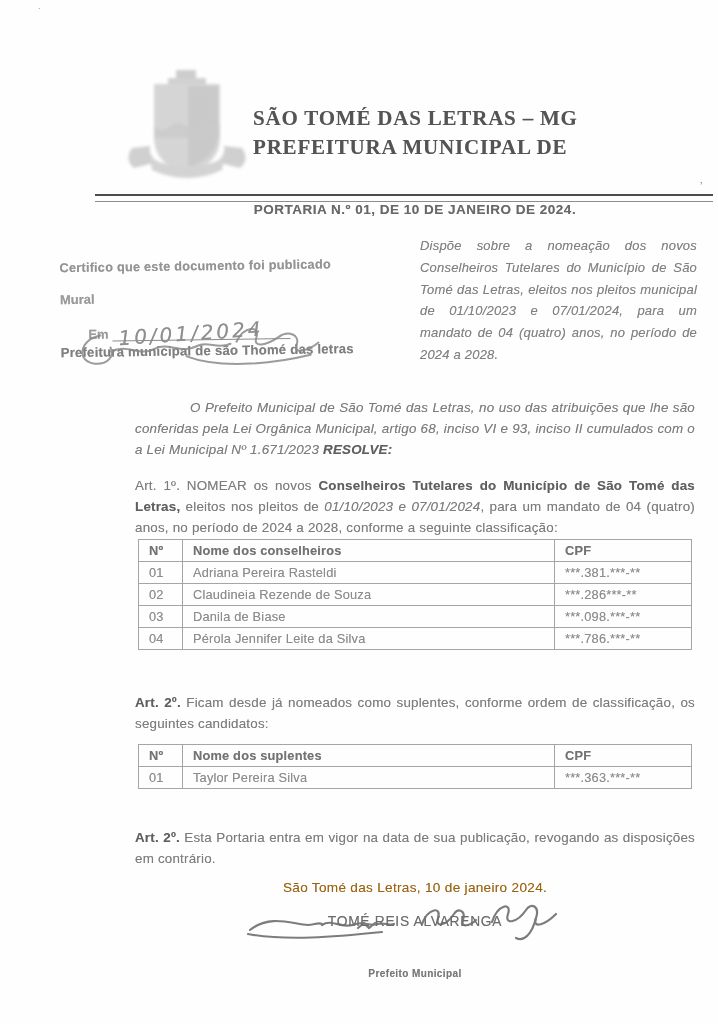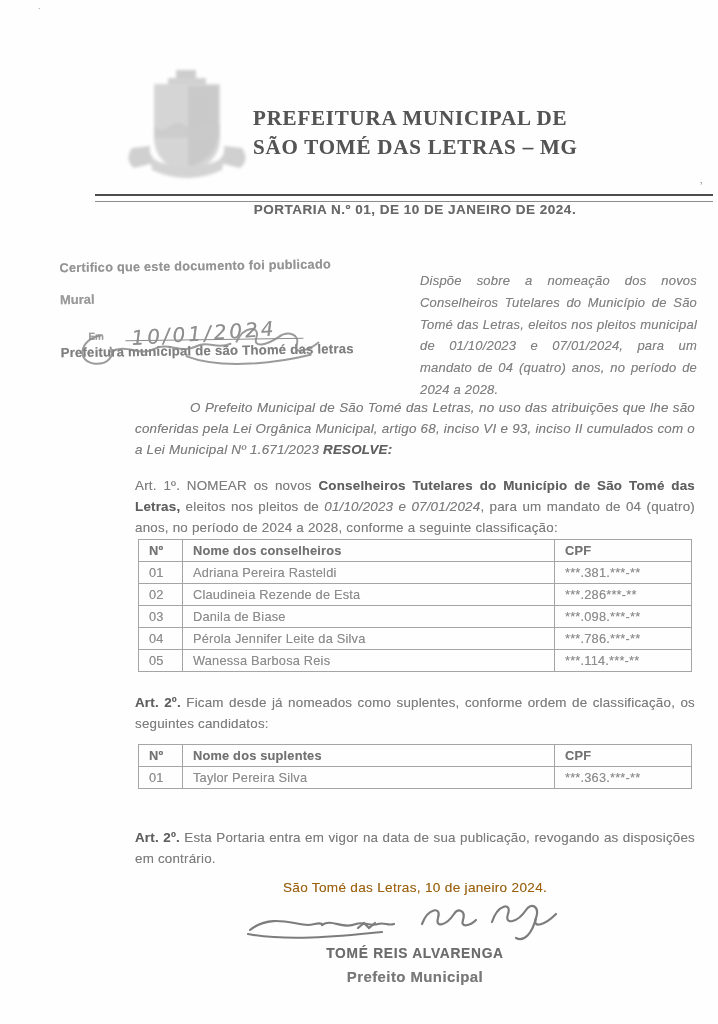--- a/index.html
+++ b/index.html
@@ -27,40 +27,40 @@
     letter-spacing:0.5px; color:#686868;
   }
   
   .stamp{
     position:absolute; left:60px; top:258px; width:310px;
     transform:rotate(-0.8deg); color:#949494;
   }
   .stamp .certify{font-size:12.8px; font-weight:600; letter-spacing:0.2px;}
   .stamp .mural{margin-top:17px; font-weight:700; color:#9a9a9a; font-size:13px;}
   .em-row{margin-top:9px; margin-left:28px; display:flex; align-items:flex-end; height:26px;}
-  .em-label{font-weight:700; font-size:10px; color:#9c9c9c; margin-right:21px;}
+  .em-label{font-weight:700; font-size:13px; color:#9c9c9c; margin-right:4px;}
   .em-line{
     position:relative; width:178px; border-bottom:1.6px solid #8c8c8c; height:26px;
   }
   .hand-date{
     position:absolute; left:6px; bottom:-6px;
     font-family:"DejaVu Sans", sans-serif; font-style:italic;
     font-size:20px; letter-spacing:3px; color:#8f8f8f;
     transform:rotate(-3deg); white-space:nowrap;
   }
   .stamp .stamp-org{
     margin-top:3px; font-weight:700; font-size:13.2px;
     letter-spacing:0.2px; color:#7f7f7f;
   }
   .stamp-sig{position:absolute; left:6px; top:42px; width:276px; height:80px; pointer-events:none;}
   
   .summary{
     position:absolute; left:420px; top:235px; width:277px;
     font-style:italic; font-size:13px; line-height:21.8px;
-    text-align:justify; color:#828282; letter-spacing:0.2px;margin-top:35px;
+    text-align:justify; color:#828282; letter-spacing:0.2px;
   }
   
   .para{
     position:absolute; left:135px; width:560px;
     font-size:13.4px; line-height:21px; text-align:justify; color:#7d7d7d;
     letter-spacing:0.2px;
   }
   .preamble{top:384px; text-indent:55px;font-style:italic;}
   .art1{top:462px;}
   .art2a{top:679px;}
@@ -80,26 +80,26 @@
   }
   table.doc th{font-weight:700; color:#737373;}
   col.c-num{width:44px;} col.c-name{width:372px;} col.c-cpf{width:137px;}
   
   .place-date{
     position:absolute; left:135px; top:880px; width:560px;
     text-align:center; font-size:13.6px; color:#a16207; letter-spacing:0.3px;
   }
   .signature{position:absolute; left:242px; top:894px; width:330px; height:54px;}
   .sig-name{
-    position:absolute; left:135px; top:946px; width:560px; text-align:center;
-    font-weight:700; font-size:13.8px; letter-spacing:0.7px; color:#6c6c6c;
+    position:absolute; left:135px; top:914px; width:560px; text-align:center;
+    font-weight:400; font-size:13.8px; letter-spacing:0.7px; color:#6c6c6c;
   }
   .sig-role{
     position:absolute; left:135px; top:968px; width:560px; text-align:center;
-    font-weight:700; font-size:15px; letter-spacing:0.4px; color:#787878;
+    font-weight:700; font-size:10px; letter-spacing:0.4px; color:#787878;
   }
   .speck{position:absolute; color:#9a9a9a; font-size:11px;}
 </style>
 </head>
 <body>
 
 <div class="page">
 
   <svg class="coat" viewBox="0 0 138 134" aria-hidden="true">
     <defs>
@@ -113,22 +113,22 @@
       <path d="M36 18 L102 18 L102 72 Q102 98 69 108 Q36 98 36 72 Z" fill="#bdbdbd"></path>
       <path d="M70 20 L100 20 L100 70 Q100 88 76 100 L70 100 Z" fill="#a2a2a2" opacity="0.7"></path>
       <path d="M36 60 q8 7 16 0 q8 -7 16 0 q8 7 17 0 q8 -7 17 0 v12 l-66 0 Z" fill="#ababab" opacity="0.8"></path>
       <path d="M14 82 Q6 94 16 102 L40 96 Q30 90 32 80 Z" fill="#b4b4b4"></path>
       <path d="M124 82 Q132 94 122 102 L98 96 Q108 90 106 80 Z" fill="#b4b4b4"></path>
       <path d="M32 92 Q69 110 106 92 L104 104 Q69 120 34 104 Z" fill="#b9b9b9"></path>
     </g>
   </svg>
 
   <div class="org">
+    <div>SÃO TOMÉ DAS LETRAS – MG</div>
     <div>PREFEITURA MUNICIPAL DE</div>
-    <div>SÃO TOMÉ DAS LETRAS – MG</div>
   </div>
 
   <div class="rule"></div>
 
   <div class="doc-title">PORTARIA N.º 01, DE 10 DE JANEIRO DE 2024.</div>
 
   <div class="stamp">
     <div class="certify">Certifico que este documento foi publicado</div>
     <div class="mural">Mural</div>
     <div class="em-row">
@@ -166,37 +166,32 @@
       <th>Nome dos conselheiros</th>
       <th>CPF</th>
     </tr>
     <tr>
       <td>01</td>
       <td>Adriana Pereira Rasteldi</td>
       <td>***.381.***-**</td>
     </tr>
     <tr>
       <td>02</td>
-      <td>Claudineia Rezende de Esta</td>
+      <td>Claudineia Rezende de Souza</td>
       <td>***.286***-**</td>
     </tr>
     <tr>
       <td>03</td>
       <td>Danila de Biase</td>
       <td>***.098.***-**</td>
     </tr>
     <tr>
       <td>04</td>
       <td>Pérola Jennifer Leite da Silva</td>
       <td>***.786.***-**</td>
-    </tr>
-    <tr>
-      <td>05</td>
-      <td>Wanessa Barbosa Reis</td>
-      <td>***.114.***-**</td>
     </tr>
   </tbody>
     </table>
 
   <p class="para art2a"><span class="b">Art. 2º.</span><span> Ficam desde já nomeados como suplentes, conforme ordem de classificação, os seguintes candidatos:</span></p>
 
   <table class="doc t2">
     <colgroup>
         <col class="c-num">
         <col class="c-name">

